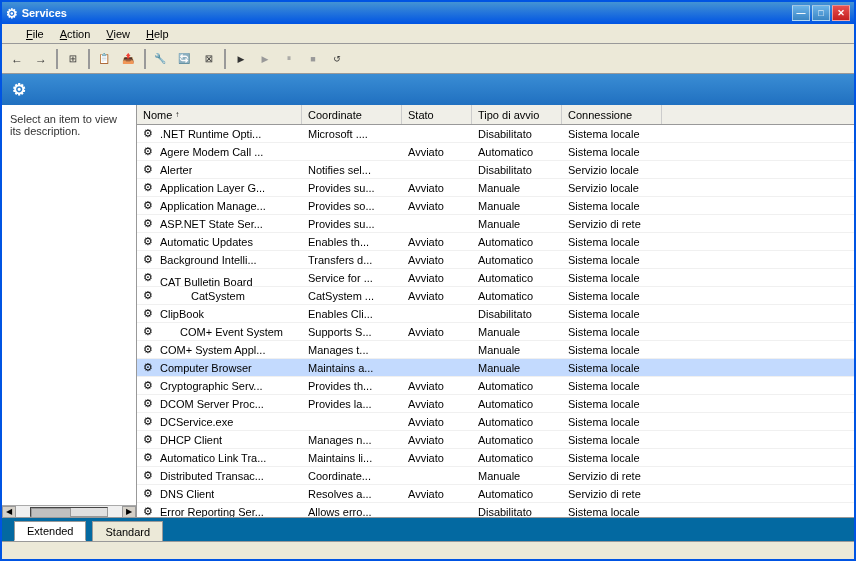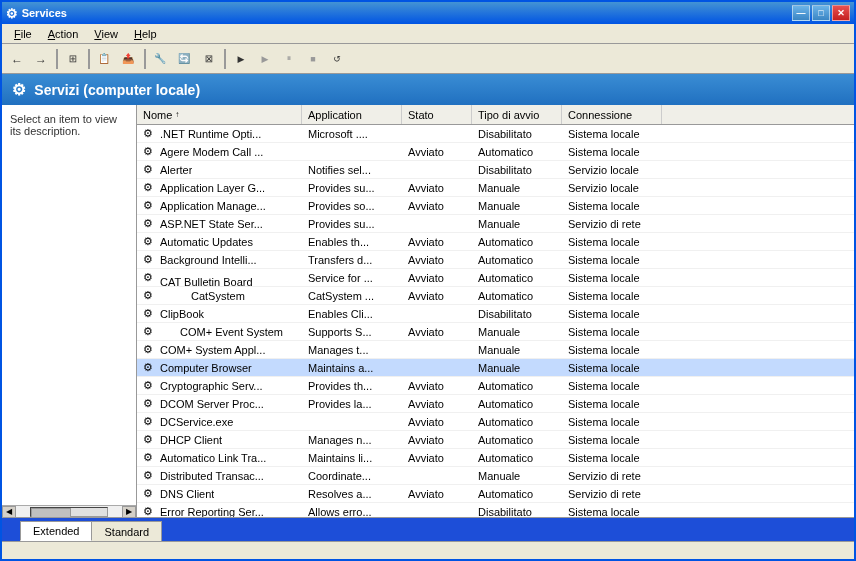--- a/index.html
+++ b/index.html
@@ -58,21 +58,21 @@
       color: white;
     }
     .title-btn.close { background: linear-gradient(to bottom, #e85050 0%, #c42020 100%); }
 
     
     .menu-bar {
       background: #ece9d8;
       height: 20px;
       display: flex;
       align-items: center;
-      padding: 0 4px;
+      padding: 0 16px;
       border-bottom: 1px solid #999;
       font-size: 11px;
     }
 
     .menu-item {
       padding: 2px 8px;
       cursor: pointer;
     }
 
     
@@ -242,25 +242,26 @@
     .cell {
       padding: 1px 6px;
       white-space: nowrap;
       overflow: hidden;
       text-overflow: ellipsis;
     }
 
     
     .tab-bar {
       height: 24px;
-      background: #1d4ed8;
+      background: #0369a1;
       display: flex;
       align-items: flex-end;
       border-top: 1px solid #999;
-      padding-left: 18px;
+      padding-left: 12px;
+      gap: 7px;
     }
 
     .tab {
       height: 20px;
       padding: 0 12px;
       background: #ece9d8;
       border: 1px solid #999;
       border-bottom: none;
       cursor: pointer;
       display: flex;
@@ -328,21 +329,20 @@
     <button class="toolbar-btn" style="font-size:9px; color:#999;">▶</button>
     <button class="toolbar-btn" style="font-size:9px; color:#999;">⏸</button>
     <button class="toolbar-btn" style="font-size:9px; color:#999;">■</button>
     <button class="toolbar-btn" style="font-size:9px;">↺</button>
   </div>
 
   <div class="main-area">
 
     <div class="content-header">
       <span style="font-size:16px;">⚙</span>
-      <span>Servizi (computer locale)</span>
     </div>
 
     <div class="content-body">
 
       <div class="left-pane">
         <div class="left-pane-content">
           <span>Select an item to view its description.</span>
         </div>
         <div class="h-scrollbar">
           <div class="scroll-arrow">◀</div>
@@ -354,21 +354,21 @@
       </div>
 
       <div class="right-pane">
 
         <div class="table-header">
           <div class="col-header col-name">
             <span>Nome</span>
             <span class="col-sort-arrow">↑</span>
           </div>
           <div class="col-header col-desc">
-            <span>Application</span>
+            <span>Coordinate</span>
           </div>
           <div class="col-header col-state">
             <span>Stato</span>
           </div>
           <div class="col-header col-startup">
             <span>Tipo di avvio</span>
           </div>
           <div class="col-header col-conn">
             <span>Connessione</span>
           </div>

